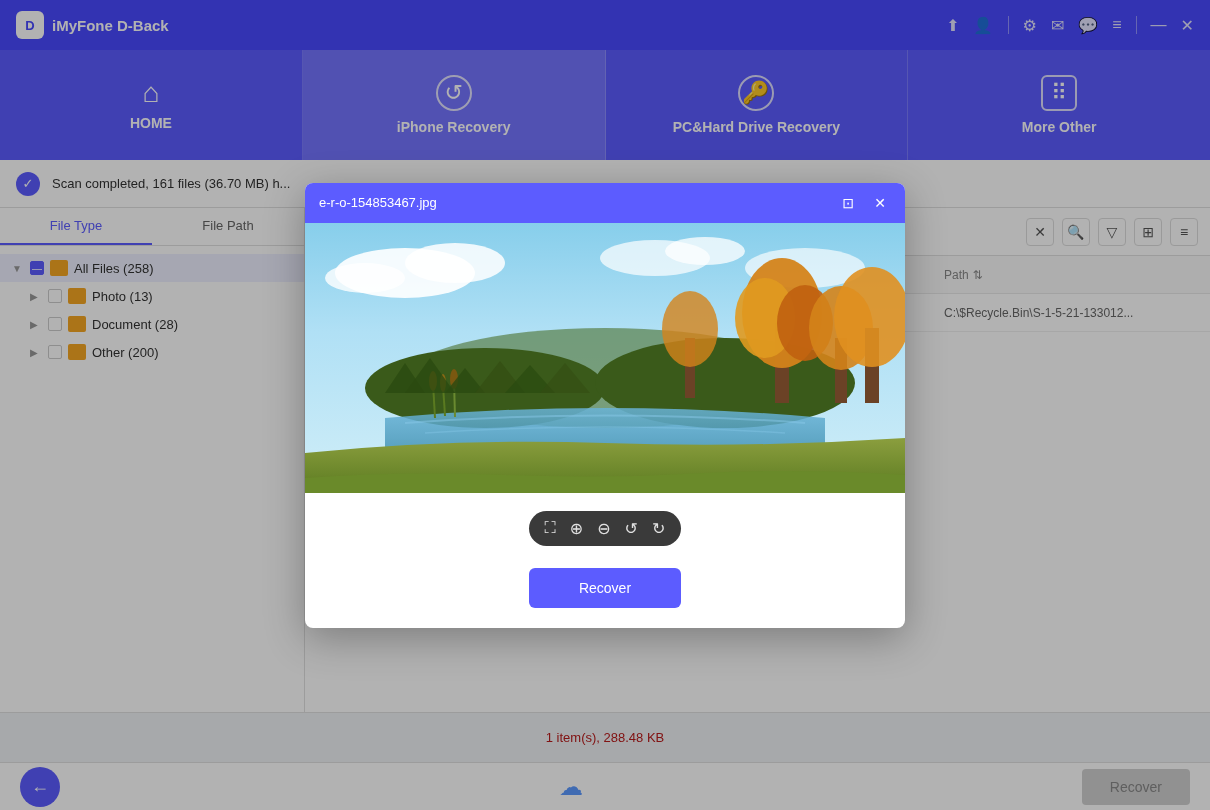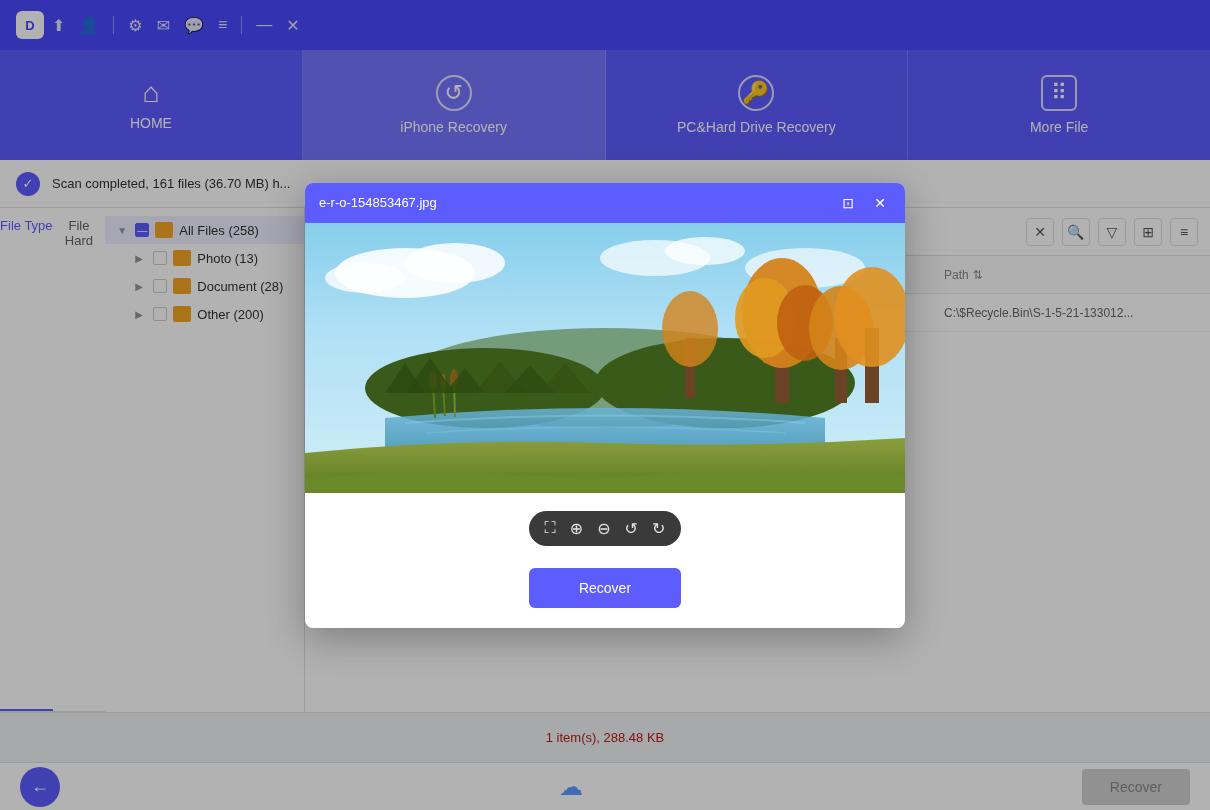--- a/index.html
+++ b/index.html
@@ -66,21 +66,21 @@
       transition: background 0.2s;
     }
     .nav-item:last-child { border-right: none; }
     .nav-item.active { background: rgba(255,255,255,0.15); }
     .nav-icon {
       font-size: 28px;
       line-height: 1;
     }
     .nav-label {
       font-size: 14px;
-      font-weight: 400;
+      font-weight: 700;
     }
 
     
     .status-bar {
       height: 48px;
       background: white;
       border-bottom: 1px solid #e0e0e0;
       display: flex;
       align-items: center;
       padding: 0 16px;
@@ -107,21 +107,21 @@
       background: #f5f7fa;
     }
 
     
     .sidebar {
       width: 305px;
       background: white;
       border-right: 1px solid #e0e0e0;
       flex-shrink: 0;
       display: flex;
-      flex-direction: row;
+      flex-direction: column;
     }
     .sidebar-tabs {
       display: flex;
       border-bottom: 1px solid #e0e0e0;
     }
     .sidebar-tab {
       flex: 1;
       padding: 10px 0;
       text-align: center;
       font-size: 13px;
@@ -366,20 +366,21 @@
     .landscape-svg {
       width: 100%;
       height: 270px;
     }
   </style>
 </head>
 <body>
 
 <div class="title-bar">
   <div class="title-bar-logo">D</div>
+  <span class="title-bar-name">iMyFone D-Back</span>
   <div class="title-bar-actions">
     <span title="Share">⬆</span>
     <span title="Account">👤</span>
     <div class="sep"></div>
     <span title="Settings">⚙</span>
     <span title="Mail">✉</span>
     <span title="Chat">💬</span>
     <span title="Menu">≡</span>
     <div class="sep"></div>
     <span title="Minimize">—</span>
@@ -395,35 +396,35 @@
   <div class="nav-item active">
     <div class="nav-icon" style="font-size:22px; border:2px solid rgba(255,255,255,0.8); border-radius:50%; width:36px;height:36px;display:flex;align-items:center;justify-content:center;">↺</div>
     <div class="nav-label">iPhone Recovery</div>
   </div>
   <div class="nav-item">
     <div class="nav-icon" style="font-size:22px; border:2px solid rgba(255,255,255,0.8); border-radius:50%; width:36px;height:36px;display:flex;align-items:center;justify-content:center;">🔑</div>
     <div class="nav-label">PC&amp;Hard Drive Recovery</div>
   </div>
   <div class="nav-item">
     <div class="nav-icon" style="font-size:22px; border:2px solid rgba(255,255,255,0.8); border-radius:6px; width:36px;height:36px;display:flex;align-items:center;justify-content:center;">⠿</div>
-    <div class="nav-label">More File</div>
+    <div class="nav-label">More Other</div>
   </div>
 </div>
 
 <div class="status-bar">
   <div class="status-check">✓</div>
   <span class="status-text">Scan completed, 161 files (36.70 MB) h...</span>
 </div>
 
 <div class="main-content">
 
   <div class="sidebar">
     <div class="sidebar-tabs">
       <div class="sidebar-tab active">File Type</div>
-      <div class="sidebar-tab">File Hard</div>
+      <div class="sidebar-tab">File Path</div>
     </div>
     <div class="sidebar-tree">
 
       <div class="tree-item selected">
         <div class="tree-arrow">▼</div>
         <div class="tree-checkbox" style="background:#5c5cff;border-color:#5c5cff;display:flex;align-items:center;justify-content:center;color:white;font-size:10px;">—</div>
         <div class="tree-folder"></div>
         <span class="tree-label">All Files (258)</span>
       </div>
 

